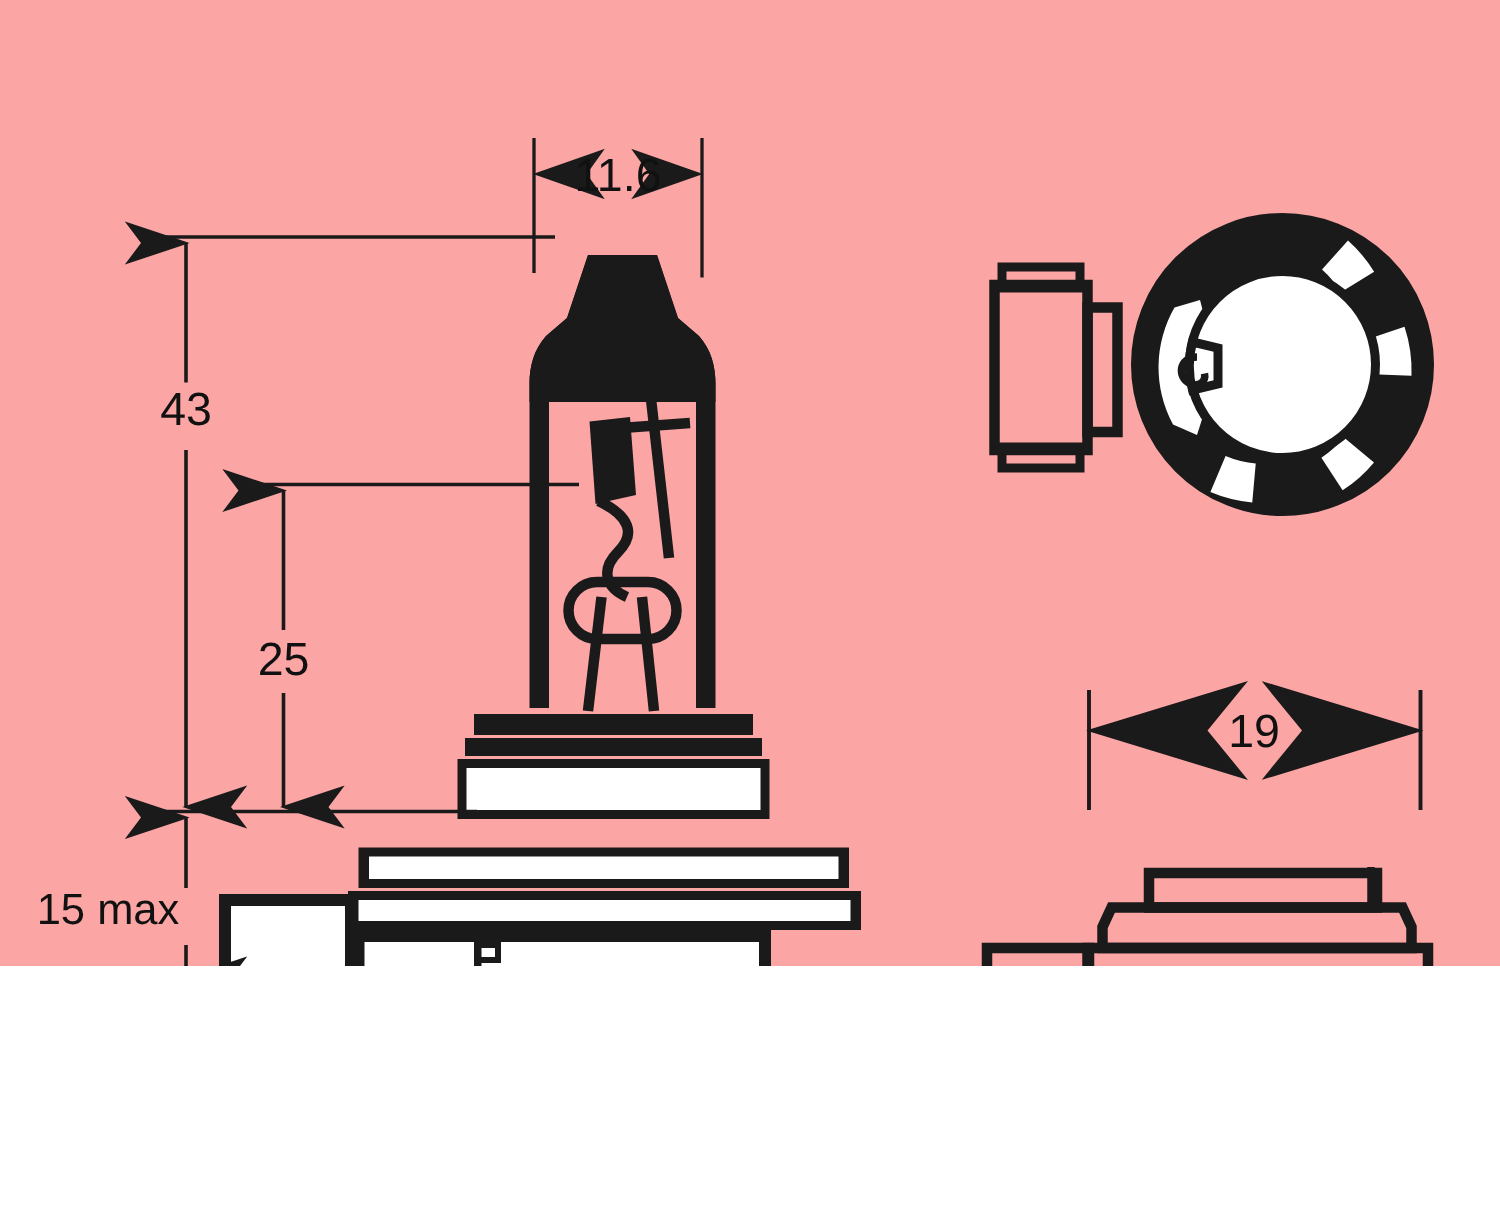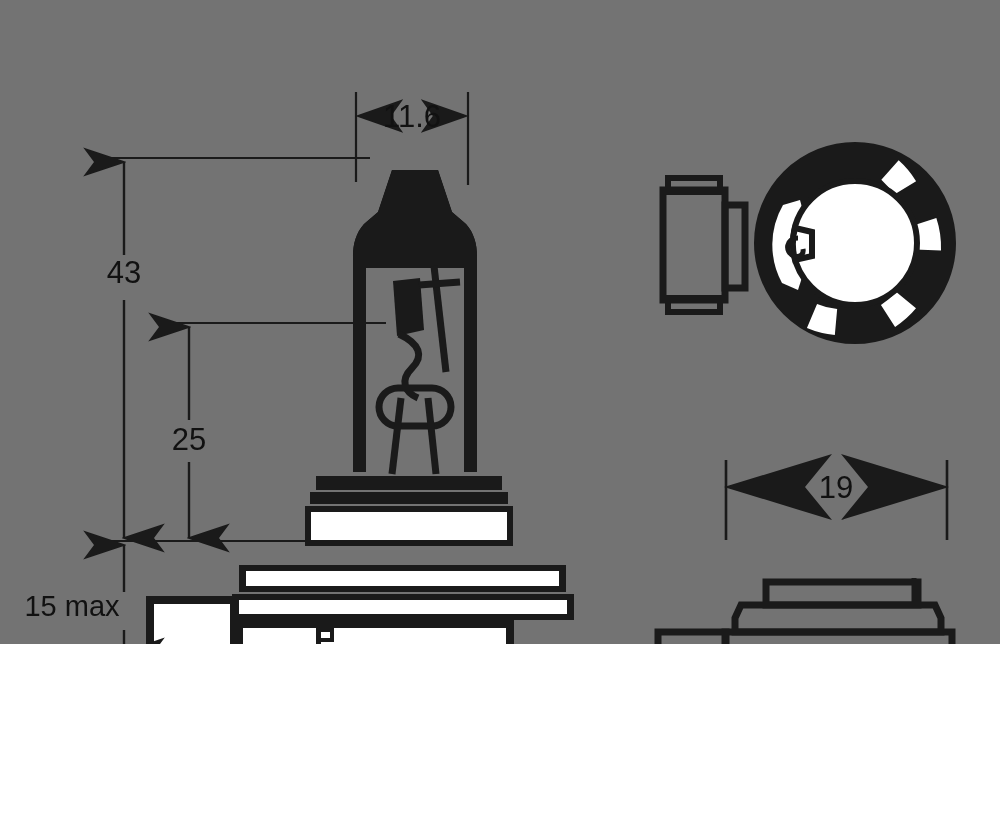--- a/index.html
+++ b/index.html
@@ -7,21 +7,21 @@
     padding: 0;
     background: #ffffff;
   }
   body {
     font-family: "Liberation Sans", sans-serif;
   }
   #page {
     position: relative;
     width: 1000px;
     height: 644px;
-    background: #737373;
+    background: #fca5a5;
     overflow: hidden;
     text-align: center;
   }
   #drawing {
     position: absolute;
     left: 0;
     top: 0;
     width: 1000px;
     height: 820px;
   }

